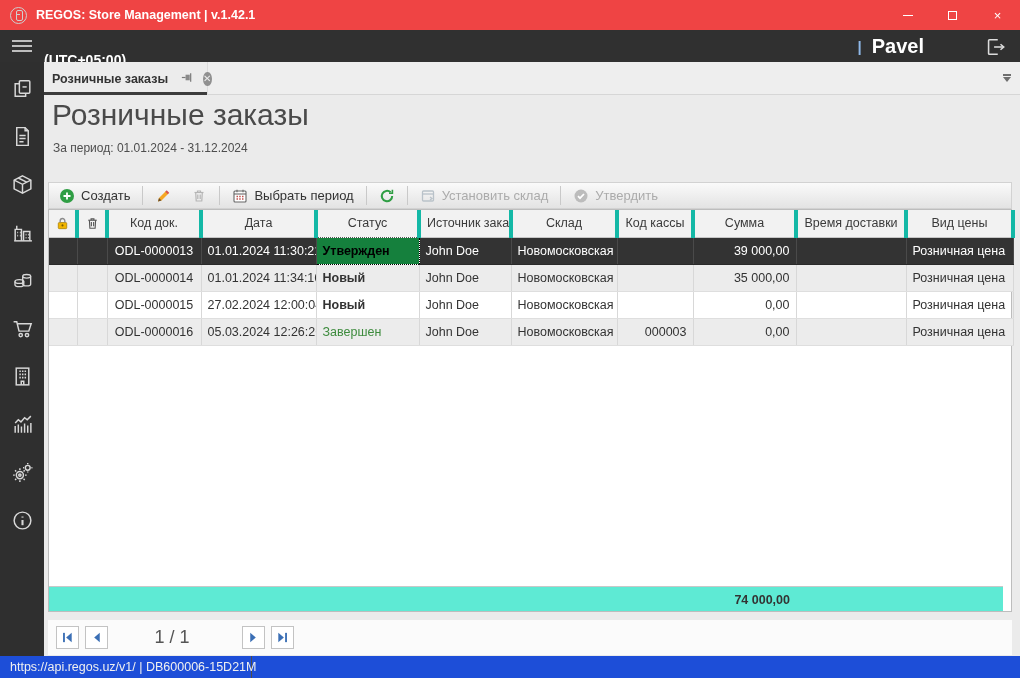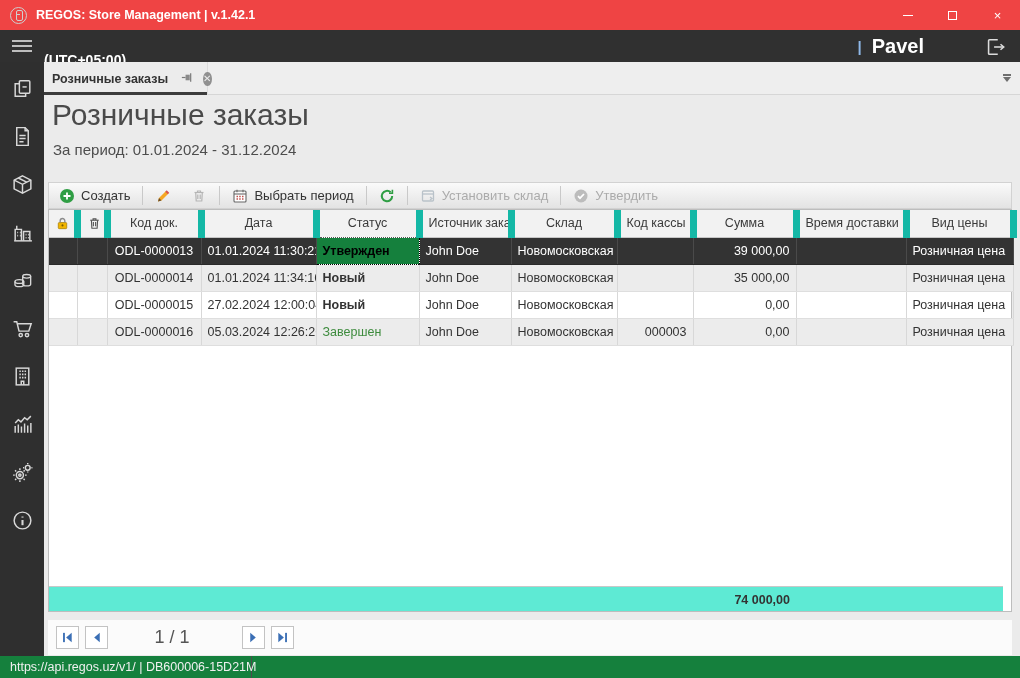--- a/index.html
+++ b/index.html
@@ -46,37 +46,37 @@
   .tab-label { font-size:12.5px; font-weight:bold; color:#333; margin-right:12px; white-space:nowrap; }
   .pin-icon svg { width:13px; height:13px; }
   .tab-close { width:14px; height:14px; border-radius:50%; background:#909090; color:#ececec;
     font-size:10px; line-height:13px; text-align:center; margin-left:10px; }
   .tab-list-btn { position:absolute; right:8px; top:12px; width:10px; height:8px; }
   .tab-list-btn::before { content:""; position:absolute; left:1px; top:0; width:8px; height:1.5px; background:#6e6e6e; }
   .tab-list-btn::after { content:""; position:absolute; left:1px; top:3px;
     border-left:4px solid transparent; border-right:4px solid transparent; border-top:5px solid #6e6e6e; }
   
   .page-title { position:absolute; left:52px; top:98px; font-size:30px; color:#4a4a4a; font-weight:400; }
-  .page-subtitle { position:absolute; left:53px; top:141px; font-size:15px; color:#4d4d4d; }
+  .page-subtitle { position:absolute; left:53px; top:141px; font-size:12px; color:#4d4d4d; }
   
   .toolbar { position:absolute; left:48px; top:182px; width:964px; height:27px;
     background:linear-gradient(#fafafa,#e3e3e3); border:1px solid #d2d2d2;
     display:flex; align-items:center; font-size:13px; }
   .tb-btn { display:flex; align-items:center; gap:6px; padding:12px 10px; height:100%; color:#333; cursor:default; }
   .tb-btn.disabled { color:#ababab; }
   .tb-sep { width:1px; height:19px; background:#c9c9c9; margin:0 2px; }
   .tb-btn svg { width:16px; height:16px; flex:0 0 auto; }
   
   .grid { position:absolute; left:48px; top:209px; width:964px; height:403px;
     background:#fff; border:1px solid #bdbdbd; }
   table { border-collapse:collapse; table-layout:fixed; width:962px; }
   th, td { height:27px; font-size:12.5px; font-weight:400; overflow:hidden; white-space:nowrap;
     padding:0 6px; border-right:1px solid #d8d8d8; border-bottom:1px solid #dedede; }
   thead th { background:#f2f2f2; color:#3a3a3a; text-align:center;
-    border-right:7px solid #14b8a6; border-bottom:1px solid #c6c6c6; }
+    border-right:4px solid #14b8a6; border-bottom:1px solid #c6c6c6; }
   thead th.focused-col { border-bottom:1px dotted #555; }
   thead th svg { width:15px; height:15px; vertical-align:middle; }
   td.al { text-align:left; } td.ac { text-align:center; } td.ar { text-align:right; }
   tr.alt td { background:#ececec; }
   tr.selected td { background:#333333; color:#fff; border-right:1px solid #4a4a4a; border-bottom:1px solid #2a2a2a; }
   td.st-new, td.st-approved { font-weight:bold; }
   td.st-completed { color:#3d8b3d; }
   tr.selected td.focused { background:#15803d; color:#000; border:1px dotted #000; font-weight:bold; }
   .grid-footer { position:absolute; left:0; right:8px; bottom:0; height:25px;
     background:#5eead4; border-top:1px solid #c8c8c8; }
@@ -86,21 +86,21 @@
   
   .pager { position:absolute; left:48px; top:620px; width:964px; height:35px;
     background:#fbfbfb; display:flex; align-items:center; }
   .pg-btn { width:23px; height:23px; background:#fff; border:1px solid #c3c3c3;
     display:flex; align-items:center; justify-content:center; margin-left:6px; }
   .pg-btn:first-child { margin-left:8px; }
   .pg-btn svg { width:13px; height:13px; }
   .pg-label { width:128px; text-align:center; font-size:18px; color:#555; }
   
   .statusbar { position:absolute; left:0; top:656px; width:1020px; height:22px;
-    background:#15803d; display:flex; align-items:center; }
+    background:#1d4ed8; display:flex; align-items:center; }
   .status-panel { width:252px; height:100%; display:flex; align-items:center;
     padding-left:10px; border-right:1px solid #4d4d4d; }
   .status-text { color:#f0f0f0; font-size:12.5px; white-space:nowrap; }
 </style>
 </head>
 <body>
 
 <div class="titlebar">
   <div class="logo"></div>
   <div class="app-title">REGOS: Store Management | v.1.42.1</div>

